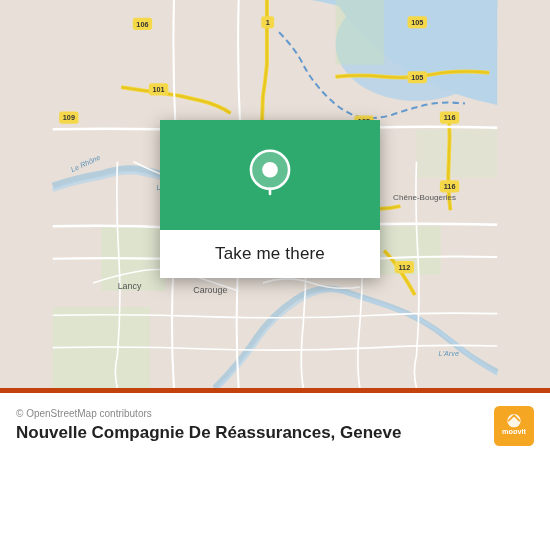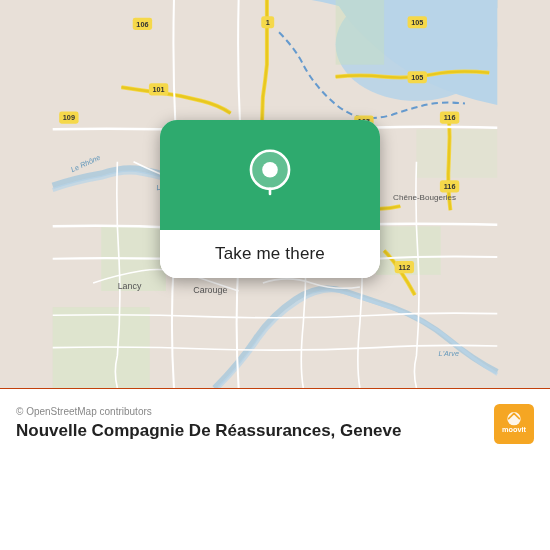--- a/index.html
+++ b/index.html
@@ -27,21 +27,21 @@
       top: 0; left: 0;
     }
 
     
     #popup-card {
       position: absolute;
       top: 120px;
       left: 160px;
       width: 220px;
       background: white;
-      border-radius: 17px;
+      border-radius: 0;
       box-shadow: 0 4px 16px rgba(0,0,0,0.35);
       overflow: hidden;
       z-index: 10;
     }
 
     #popup-green-area {
       background-color: #2eaa6e;
       width: 100%;
       height: 110px;
       display: flex;
@@ -70,21 +70,21 @@
 
     
     #bottom-bar {
       width: 550px;
       height: 70px;
       background: white;
       display: flex;
       align-items: center;
       justify-content: space-between;
       padding: 0 16px;
-      border-top: 1px solid #c2410c;
+      border-top: 5px solid #c2410c;
     }
 
     #bottom-info {
       display: flex;
       flex-direction: column;
     }
 
     #copyright-text {
       font-size: 10px;
       color: #888;

